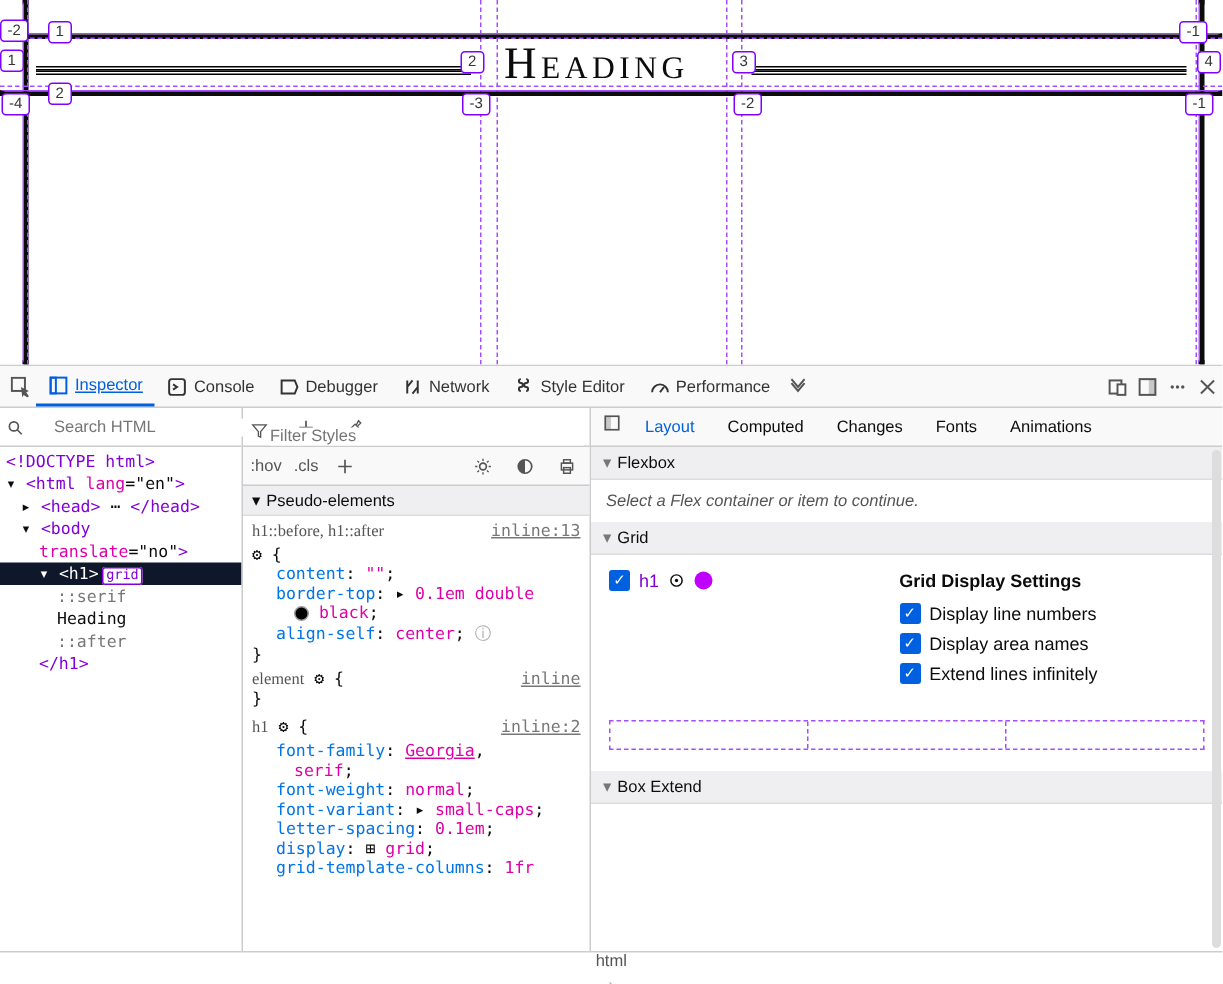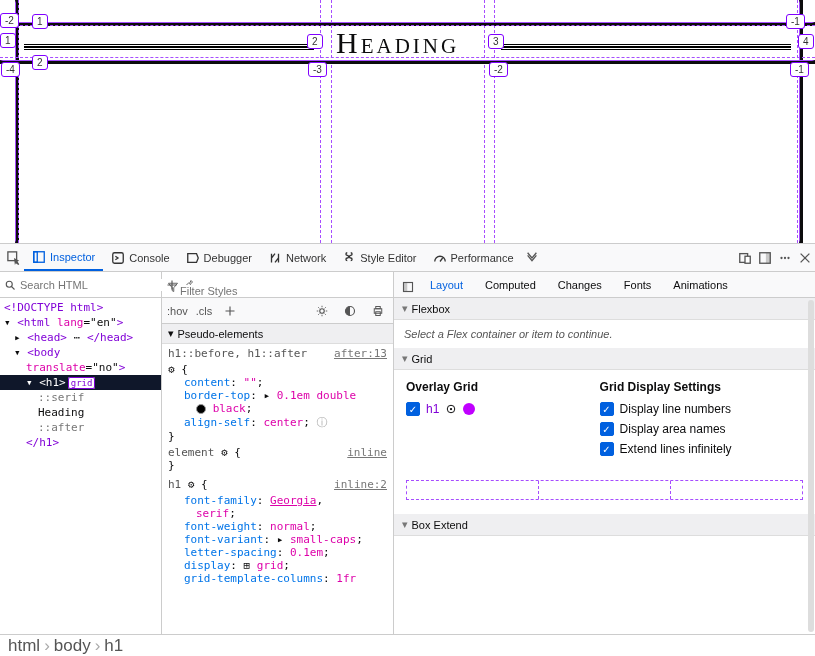--- a/index.html
+++ b/index.html
@@ -11,71 +11,71 @@
 .gridline.h { height: 0; left: 0; right: 0; border-top: 1px dashed #a64dff; }
 .gridline.solid { border-style: solid; }
 .linelabel { position: absolute; background: #fff; border: 1px solid #8000ff; border-radius: 3px; font-size: 10px; padding: 1px 4px; color: #333; font-family: sans-serif; }
 .heading-text { position: absolute; left: 336px; top: 26px; font-family: Georgia, serif; font-variant: small-caps; font-size: 30px; letter-spacing: 0.1em; font-weight: normal; }
 .rule { position: absolute; top: 41px; height: 5px; }
 .rule::before { content: ""; display: block; border-top: 3px double #000; }
 
 .devtools { flex: 1; display: flex; flex-direction: column; border-top: 1px solid #ccc; }
 .tabbar { display: flex; align-items: center; height: 28px; border-bottom: 1px solid #ccc; background: #f9f9fa; }
 .tab { display: flex; align-items: center; gap: 4px; padding: 0 8px; height: 100%; cursor: pointer; color: #333; }
-.tab.active { border-bottom: 2px solid #0060df; color: #0060df; }
+.tab.active { border-bottom: 2px solid #0060df; color: #0060df; text-decoration: underline; }
 .iconbtn { display: inline-flex; align-items: center; justify-content: center; width: 20px; height: 20px; cursor: pointer; color: #555; }
 .spacer { flex: 1; }
 .panels { flex: 1; display: flex; min-height: 0; }
 
 .dom-panel { width: 162px; display: flex; flex-direction: column; border-right: 1px solid #ccc; }
-.dom-search { display: flex; align-items: center; height: 26px; border-bottom: 1px solid #ccc; padding: 0 4px; gap: 4px; }
+.dom-search { display: flex; align-items: center; height: 26px; border-bottom: 1px solid #ccc; padding: 0 4px; gap: 20px; }
 .dom-search input { flex: 1; border: none; outline: none; font-size: 11px; }
 .dom-tree { flex: 1; overflow: auto; font-family: Menlo, Consolas, monospace; font-size: 11px; padding: 2px 0; white-space: nowrap; }
 .dom-tree .row { padding: 1px 4px; }
 .dom-tree .row.sel { background: #0f172a; color: #fff; }
 .dom-tree .ind1 { padding-left: 14px; }
 .dom-tree .ind2 { padding-left: 26px; }
 .dom-tree .ind3 { padding-left: 38px; }
 .tag { color: #8000d7; }
 .attr { color: #dd00a9; }
 .row.sel .tag, .row.sel .attr { color: #fff; }
 .gridbadge { background: #fff; color: #8000d7; border: 1px solid #8000d7; font-size: 9px; padding: 0 2px; border-radius: 2px; margin-left: 2px; }
 
 .rules-panel { width: 232px; display: flex; flex-direction: column; border-right: 1px solid #ccc; }
 .rules-search { display: flex; align-items: flex-end; height: 26px; border-bottom: 1px solid #ccc; padding: 0 4px; }
 .rules-search input { flex: 1; border: none; outline: none; font-size: 11px; }
 .rules-toolbar { display: flex; align-items: center; height: 26px; border-bottom: 1px solid #ccc; padding: 0 5px; gap: 8px; background: #f9f9fa; color: #555; }
 .rules-body { flex: 1; overflow: auto; font-family: Menlo, Consolas, monospace; font-size: 11px; }
 .section-hdr { background: #efeff1; padding: 3px 6px; font-family: -apple-system, sans-serif; border-bottom: 1px solid #ddd; display: flex; align-items: center; }
 .section-hdr .tri { margin-right: 4px; }
 .rule { padding: 3px 6px; }
-.selector { color: #555; }
+.selector { color: #555; font-family: Liberation Serif, serif; }
 .prop { color: #0074e8; }
 .val { color: #dd00a9; }
 .srclink { float: right; color: #777; text-decoration: underline; }
 .colorswatch { display: inline-block; width: 10px; height: 10px; border-radius: 50%; border: 1px solid #999; vertical-align: middle; }
 
 .layout-panel { flex: 1; display: flex; flex-direction: column; }
-.layout-tabs { display: flex; align-items: flex-end; height: 26px; border-bottom: 1px solid #ccc; padding: 0 4px; gap: 2px; background: #f9f9fa; }
+.layout-tabs { display: flex; align-items: flex-start; height: 26px; border-bottom: 1px solid #ccc; padding: 0 4px; gap: 2px; background: #f9f9fa; }
 .layout-tabs .lt { padding: 0 10px; height: 100%; display: flex; align-items: center; cursor: pointer; }
 .layout-tabs .lt.active { color: #0060df; }
 .layout-body { flex: 1; overflow: auto; position: relative; }
 .layout-scroll { position: absolute; right: 1px; top: 2px; bottom: 2px; width: 6px; background: #ddd; border-radius: 3px; }
 .acc-hdr { background: #efeff1; padding: 4px 8px; border-bottom: 1px solid #ddd; display: flex; align-items: center; }
 .acc-hdr .tri { margin-right: 4px; color: #777; }
 .acc-body { padding: 8px 10px; font-style: italic; color: #555; }
 .grid-settings { display: flex; padding: 10px 12px; gap: 24px; font-size: 12px; }
 .grid-col-title { font-weight: 600; margin-bottom: 8px; }
 .chk-row { display: flex; align-items: center; gap: 6px; margin-bottom: 6px; }
 .chk { width: 14px; height: 14px; border: 1px solid #0060df; border-radius: 2px; background: #0060df; color: #fff; display: flex; align-items: center; justify-content: center; font-size: 10px; }
 .minigrid { margin: 8px 12px 14px; height: 20px; border: 1px dashed #a64dff; display: flex; }
 .minigrid div { flex: 1; border-right: 1px dashed #a64dff; }
 .minigrid div:last-child { border-right: none; }
 
-.crumbs { height: 22px; border-top: 1px solid #ccc; display: flex; align-items: center; padding: 0 8px; font-size: 17px; color: #555; gap: 4px; }
+.crumbs { height: 22px; border-top: 1px solid #ccc; display: flex; align-items: center; padding: 0 8px; font-size: 11px; color: #555; gap: 4px; flex-direction: column; }
 .crumbs .sep { color: #aaa; }
 svg { display: block; }
 </style>
 </head>
 <body>
 
 <div class="preview">
 
   <div class="gridline v solid" style="left:15px"></div>
   <div class="gridline v" style="left:18px"></div>
@@ -270,21 +270,21 @@
             </svg>
           </span>
       </div>
       <div class="rules-body">
         <div class="section-hdr">
             <span class="tri">▾</span>
             <span>Pseudo-elements</span>
           </div>
         <div style="padding:3px 6px">
           <span class="selector">h1::before, h1::after</span>
-          <span class="srclink">after:13</span>
+          <span class="srclink">inline:13</span>
         </div>
         <div style="padding:0 6px">
           <div>⚙ {</div>
           <div style="padding-left:16px"><span class="prop">content</span>: <span class="val">""</span>;</div>
           <div style="padding-left:16px"><span class="prop">border-top</span>: ▸ <span class="val">0.1em double</span></div>
           <div style="padding-left:28px"><span class="colorswatch" style="background:#000"></span> <span class="val">black</span>;</div>
           <div style="padding-left:16px"><span class="prop">align-self</span>: <span class="val">center</span>; <span style="color:#aaa">ⓘ</span></div>
           <div>}</div>
         </div>
         <div style="padding:3px 6px">
@@ -327,21 +327,20 @@
             <span class="tri">▾</span>
             <span>Flexbox</span>
           </div>
         <div class="acc-body">Select a Flex container or item to continue.</div>
         <div class="acc-hdr">
             <span class="tri">▾</span>
             <span>Grid</span>
           </div>
         <div class="grid-settings">
           <div style="flex:1">
-            <div class="grid-col-title">Overlay Grid</div>
             <div class="chk-row">
               <span class="chk">✓</span>
               <span style="color:#8000d7">h1</span>
               <span>
                   <svg width="12" height="12" viewBox="0 0 16 16">
                     <circle cx="8" cy="8" r="5" fill="none" stroke="currentColor" stroke-width="1.3"></circle>
                     <circle cx="8" cy="8" r="1.5" fill="currentColor"></circle>
                   </svg>
                 </span>
               <span style="width:12px;height:12px;border-radius:50%;background:#c000ff;display:inline-block"></span>

